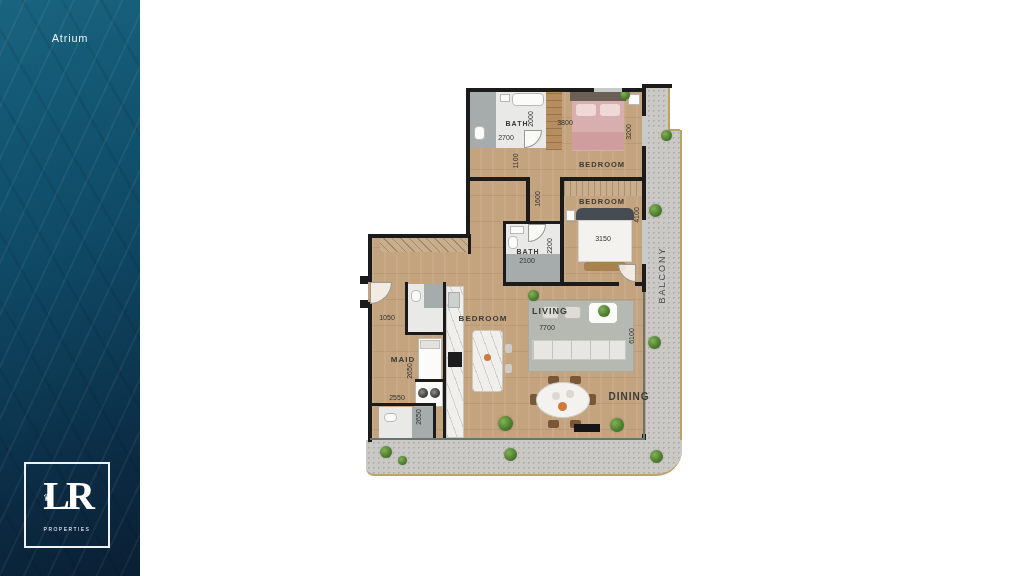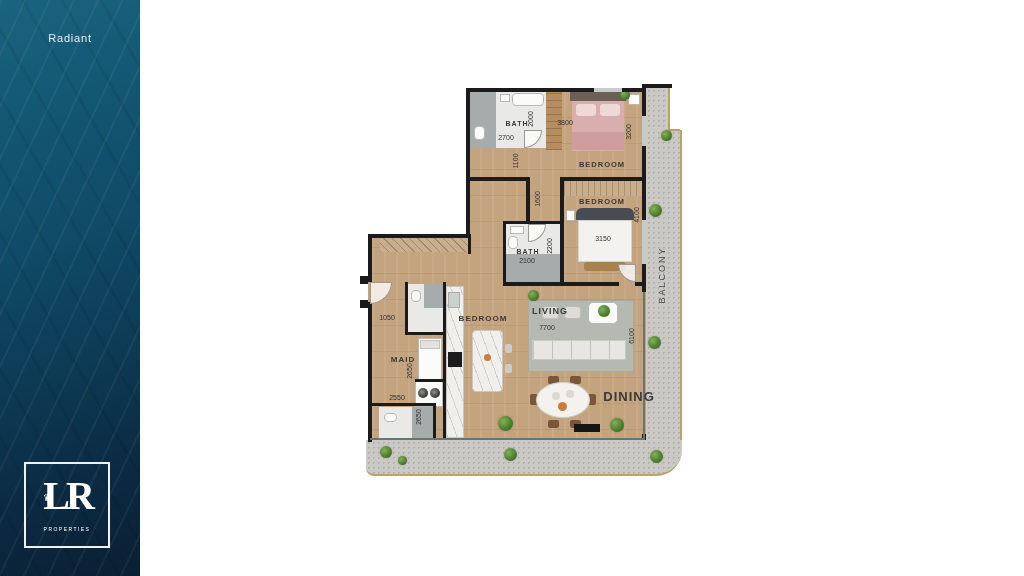--- a/index.html
+++ b/index.html
@@ -60,21 +60,21 @@
     font-size:23px;font-weight:bold;color:#1f1f1f;letter-spacing:.3px;}
 </style>
 </head>
 <body>
 
 <div class="stage">
 
   <div class="sidebar">
     <div class="waves"></div>
     <div class="brand">
-      <span class="brand-top">Radiant</span>
+      <span class="brand-top">Atrium</span>
     </div>
     <div class="lr">
       <span class="lr-crown">♛</span>
       <div class="lr-mono">LR</div>
       <div class="lr-cap">PROPERTIES</div>
     </div>
   </div>
 
   <div class="plan">
 
@@ -218,18 +218,18 @@
     <span class="vlab dim" style="left:189px;top:176px;">2200</span>
     <span class="lab dim" style="left:27px;top:247px;">1050</span>
     <span class="lab room" style="left:43px;top:289px;">MAID</span>
     <span class="vlab dim" style="left:49px;top:301px;">2650</span>
     <span class="lab dim" style="left:37px;top:327px;">2550</span>
     <span class="vlab dim" style="left:58px;top:347px;">2650</span>
     <span class="lab room" style="left:123px;top:248px;">BEDROOM</span>
     <span class="lab room" style="left:190px;top:241px;font-size:9px;">LIVING</span>
     <span class="lab dim" style="left:187px;top:257px;">7700</span>
     <span class="vlab dim" style="left:271px;top:266px;">6100</span>
-    <span class="lab room" style="left:259px;top:326px;font-size:13px;padding-left:20px;">DINING</span>
+    <span class="lab room" style="left:259px;top:326px;font-size:10px;padding-left:20px;">DINING</span>
     <span class="vlab balc-lab" style="left:302px;top:205px;">BALCONY</span>
   </div>
 
 
 </div>
 
 </body></html>

